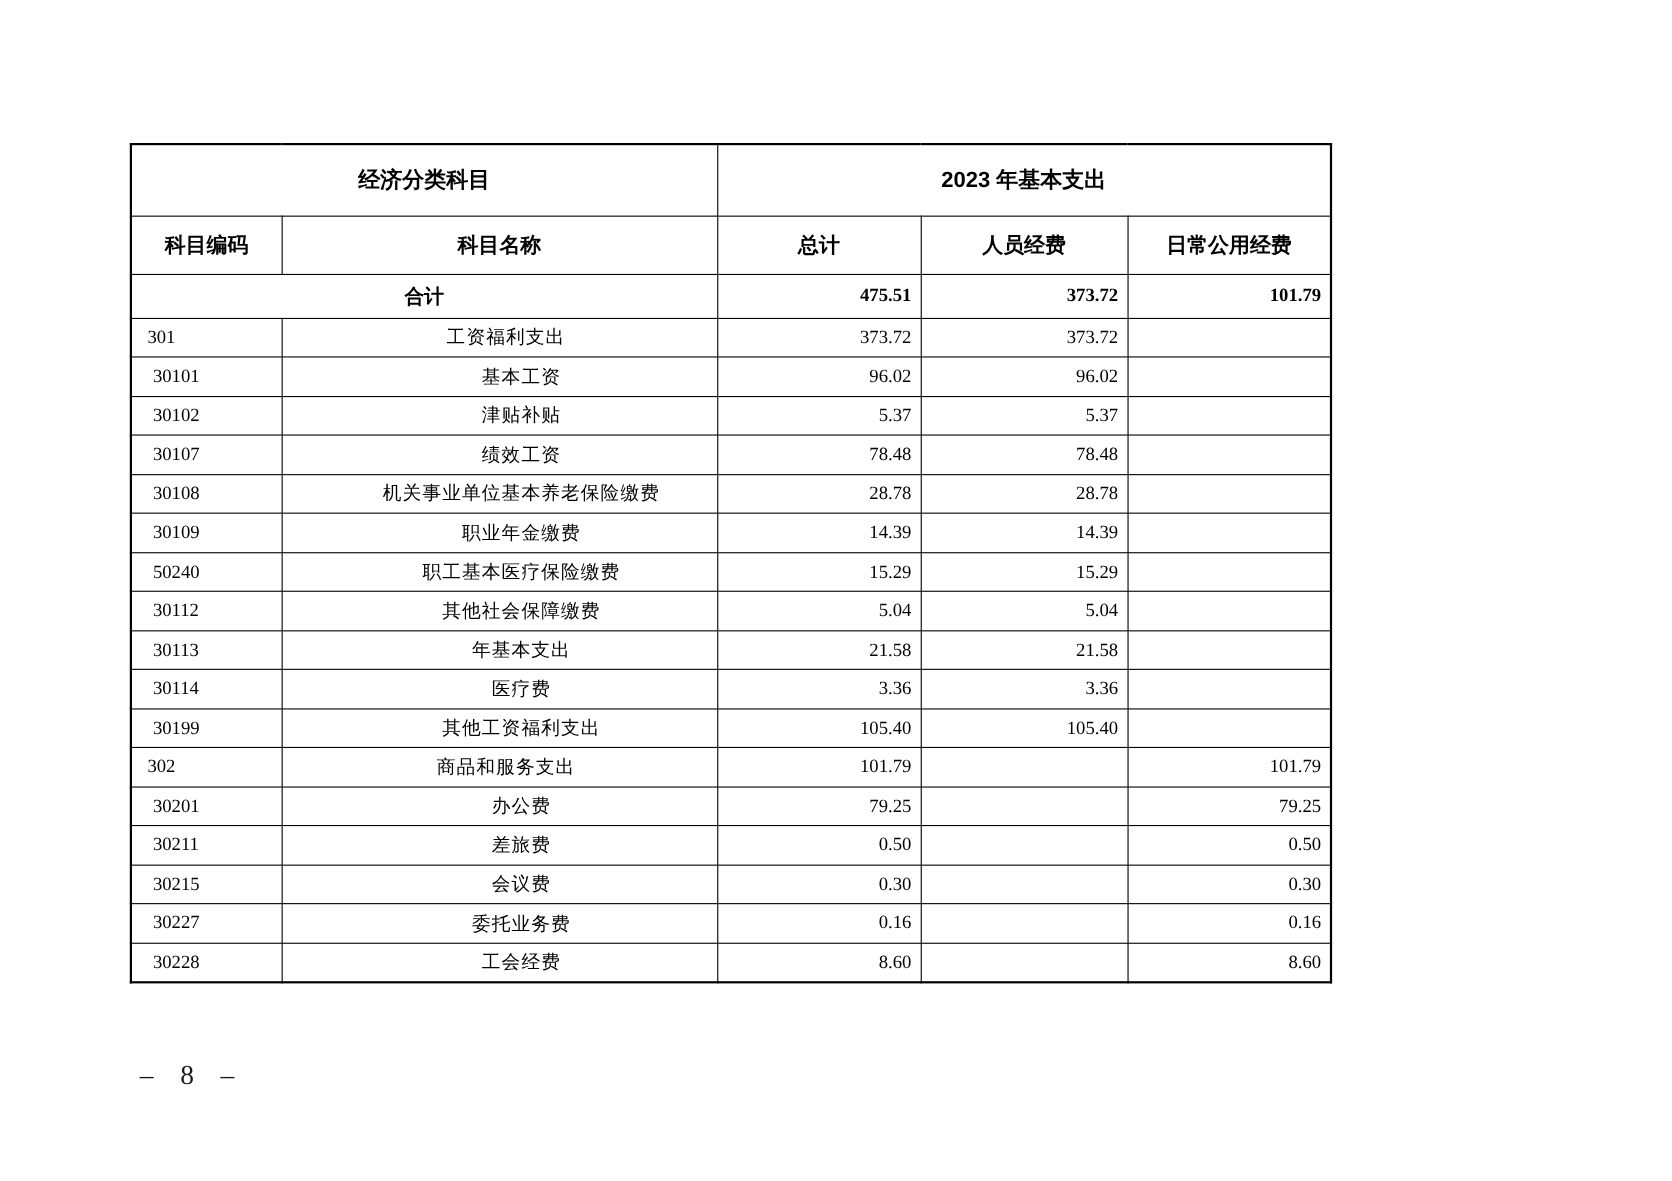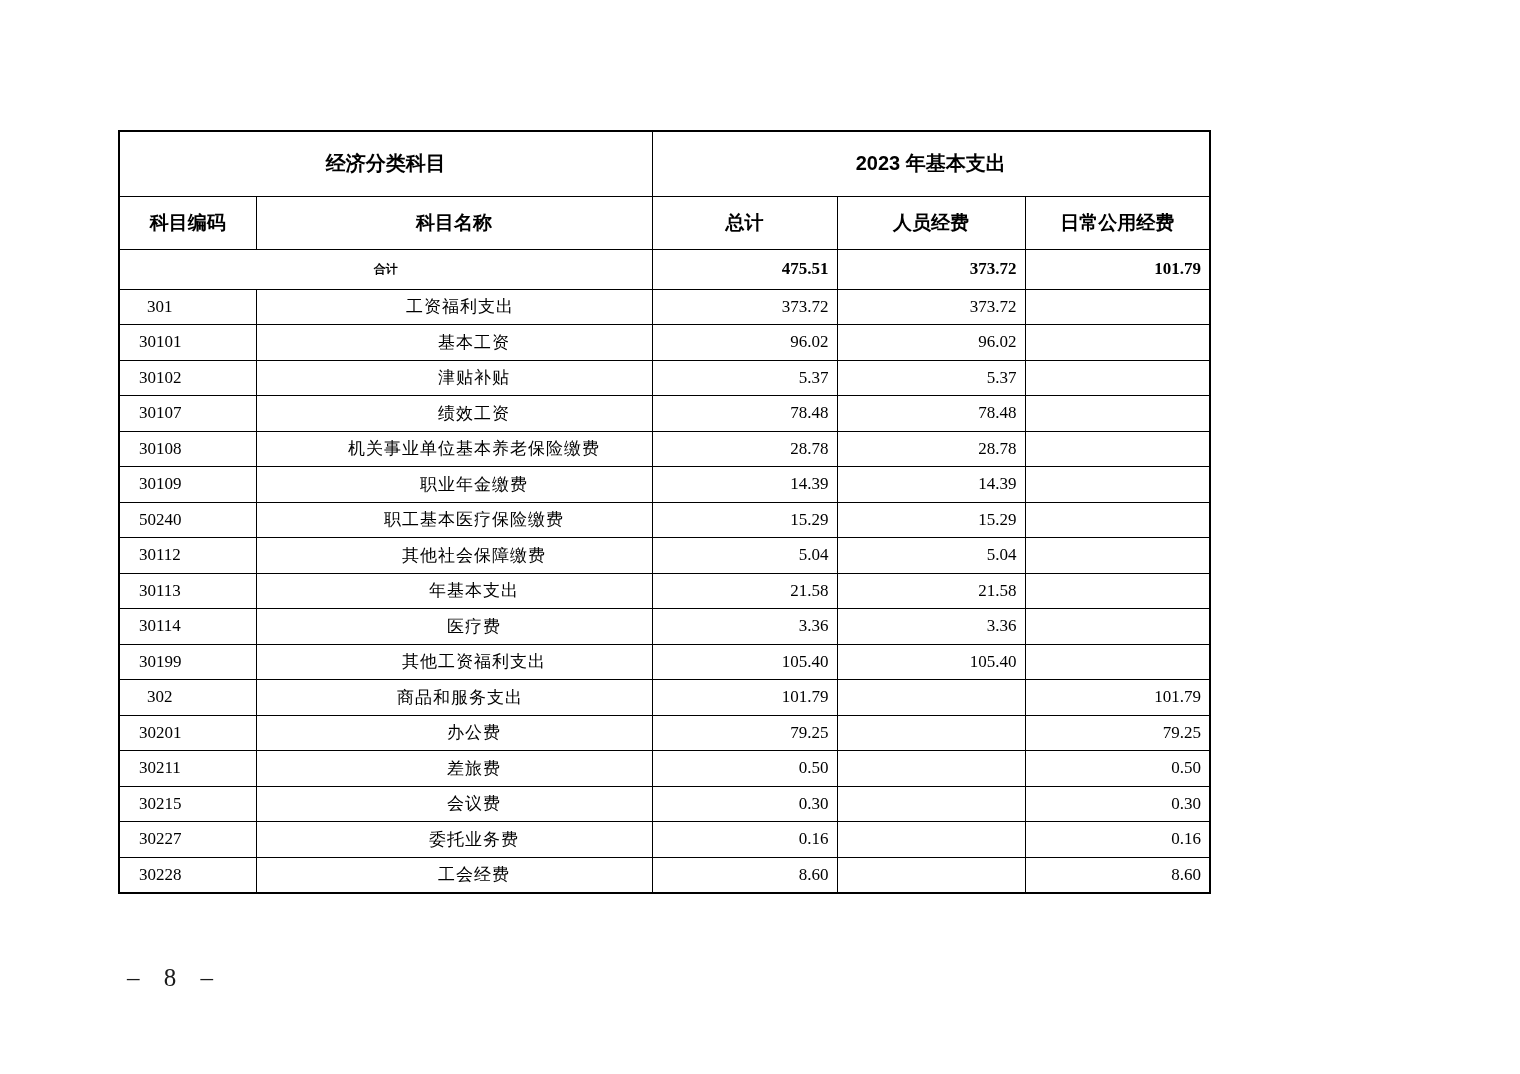--- a/index.html
+++ b/index.html
@@ -39,38 +39,38 @@
     text-align: center;
   }
   tr.h1 { height: 65px; }
   tr.h1 th { font-size: 20px; }
   tr.h2 { height: 53px; }
   tr.h2 th { font-size: 19px; }
   tr.total-row { height: 40px; }
   tr.total-row td { font-weight: bold; }
   tr.total-row td.total-label {
     text-align: center;
-    font-size: 12px;
+    font-size: 18px;
   }
   tbody tr.data-row { height: 35.5px; }
   td.code {
     font-size: 17px;
     text-align: left;
   }
   td.name {
     font-size: 17px;
     text-align: center;
     letter-spacing: 1px;
   }
   td.num {
     font-size: 17px;
     text-align: right;
     padding-right: 8px;
   }
-  tr.level-1 td.code { padding-left: 27px; }
+  tr.level-1 td.code { padding-left: 14px; }
   tr.level-2 td.code { padding-left: 19px; }
   tr.level-1 td.name { padding-left: 12px; }
   tr.level-2 td.name { padding-left: 40px; }
   .page-number {
     position: absolute;
     left: 127px;
     top: 964px;
     font-family: "Liberation Serif", "DejaVu Serif", serif;
     font-size: 25px;
     letter-spacing: 9px;

